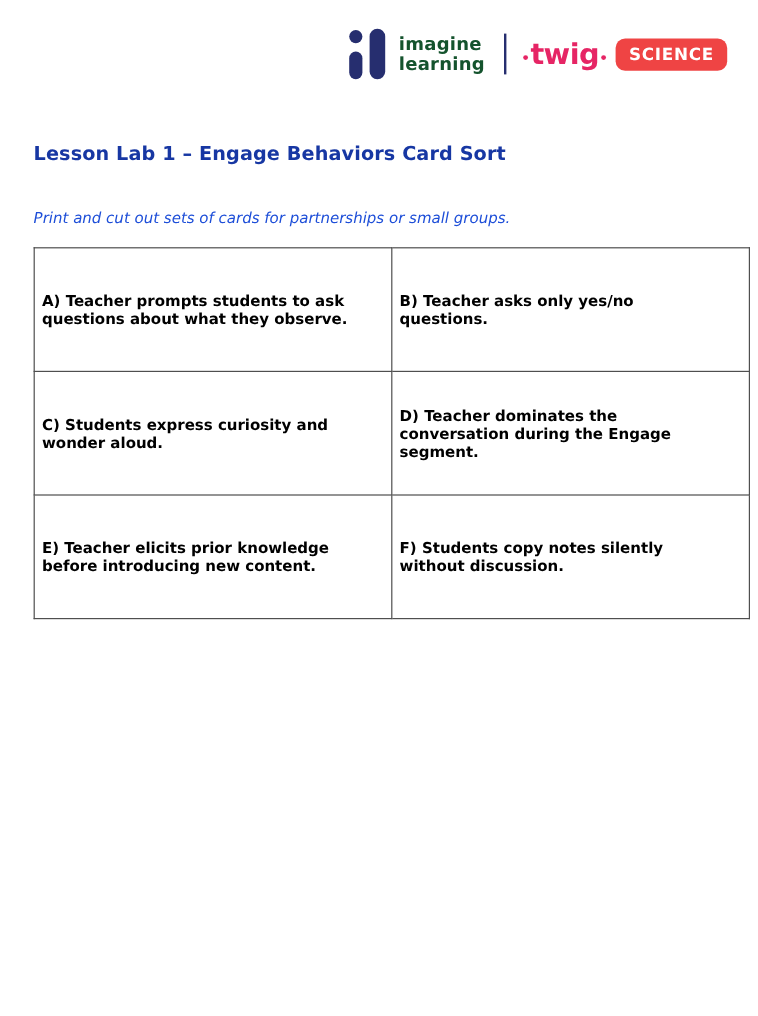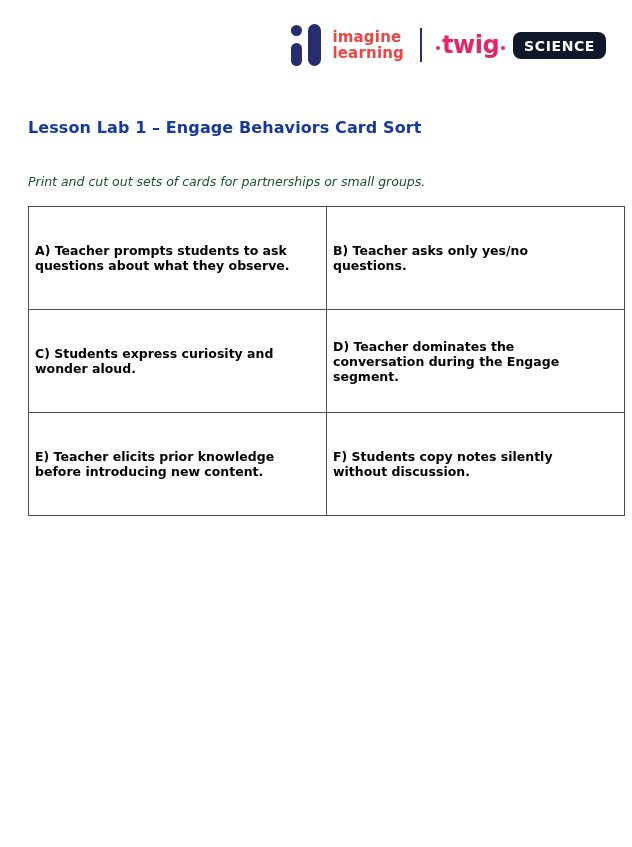--- a/index.html
+++ b/index.html
@@ -51,21 +51,21 @@
   .il-icon .pill-tall {
     position: absolute;
     left: 17px; top: 0;
     width: 13px; height: 42px;
     border-radius: 7px;
     background: #262e6f;
   }
 
   .il-wordmark {
     margin-left: 9px;
-    color: #ef4444;
+    color: #14532d;
     font-size: 15px;
     font-weight: 700;
     line-height: 16px;
     letter-spacing: 0.2px;
   }
 
   .logo-divider {
     width: 2px;
     height: 34px;
     background: #262e6f;
@@ -85,41 +85,41 @@
   .twig-dot {
     width: 4px; height: 4px;
     border-radius: 50%;
     background: #e62565;
     margin-top: 6px;
   }
   .twig-dot.left { margin-right: 2px; }
   .twig-dot.right { margin-left: 2px; }
 
   .science-badge {
-    background: #0f172a;
+    background: #ef4444;
     color: #ffffff;
     font-size: 14px;
     font-weight: 700;
     letter-spacing: 0.6px;
     padding: 6px 11px 5px 11px;
     border-radius: 8px;
     line-height: 16px;
   }
 
   
   .doc-title {
     margin: 50px 0 0 28px;
     color: #1737a3;
     font-size: 16px;
     font-weight: 700;
     letter-spacing: 0.1px;
   }
   .doc-instruction {
     margin: 37px 0 0 28px;
-    color: #14532d;
+    color: #1d4ed8;
     font-size: 12.5px;
     font-style: italic;
   }
 
   
   .card-table {
     margin: 17px 0 0 28px;
     width: 574px;
     border-collapse: collapse;
     table-layout: fixed;

